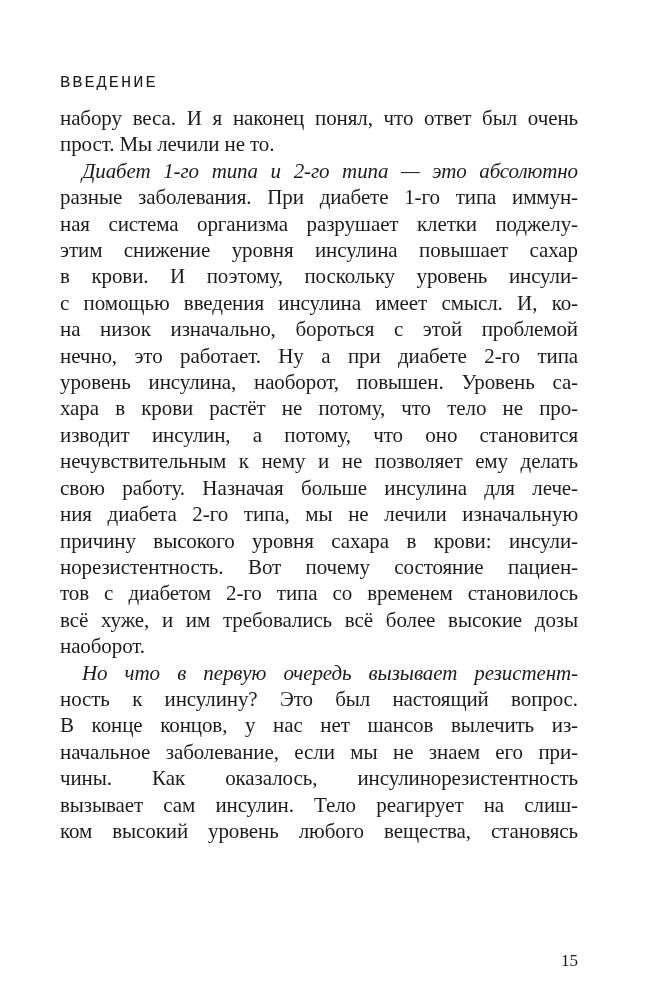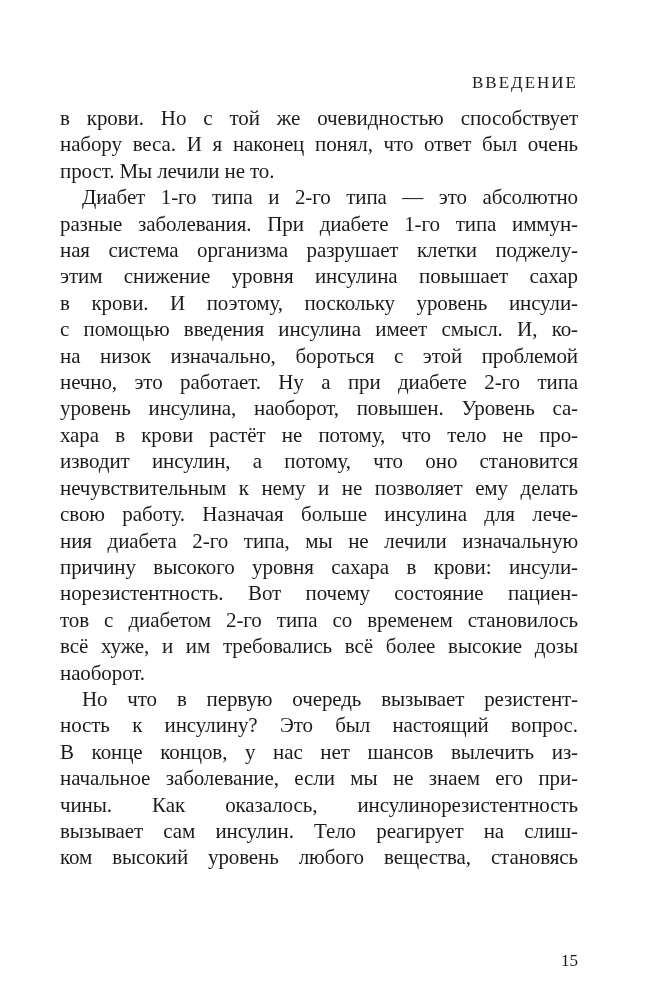--- a/index.html
+++ b/index.html
@@ -13,24 +13,25 @@
     background: #ffffff;
     color: #1b1b1b;
     font-family: "Liberation Serif", "DejaVu Serif", serif;
     overflow: hidden;
   }
   .running-head {
     position: absolute;
     top: 73px;
     left: 60px;
     width: 518px;
-    text-align: right;
+    text-align: left;
     font-size: 17px;
     letter-spacing: 2px;
     color: #1b1b1b;
+    font-family: Liberation Mono, monospace;
   }
   .body-text {
     position: absolute;
     top: 105px;
     left: 60px;
     width: 518px;
     font-size: 21px;
     line-height: 26.4px;
     letter-spacing: -0.1px;
   }
@@ -42,40 +43,40 @@
     text-align-last: justify;
     white-space: normal;
   }
   
   .paragraph:not(.continues) .line:last-child {
     text-align-last: left;
   }
   
   .paragraph.indent .line:first-child {
     text-indent: 22px;
+    font-style: italic;
   }
   .page-number {
     position: absolute;
     top: 951px;
     left: 60px;
     width: 518px;
     text-align: right;
     font-size: 17px;
     color: #1b1b1b;
   }
 </style>
 </head>
 <body>
 
 <div class="page">
   <div class="running-head">ВВЕДЕНИЕ</div>
 
   <div class="body-text">
       <div class="paragraph">
-        <div class="line">в крови. Но с той же очевидностью способствует</div>
         <div class="line">набору веса. И я наконец понял, что ответ был очень</div>
         <div class="line">прост. Мы лечили не то.</div>
       </div>
       <div class="paragraph indent">
         <div class="line">Диабет 1-го типа и 2-го типа — это абсолютно</div>
         <div class="line">разные заболевания. При диабете 1-го типа иммун-</div>
         <div class="line">ная система организма разрушает клетки поджелу-</div>
         <div class="line">этим снижение уровня инсулина повышает сахар</div>
         <div class="line">в крови. И поэтому, поскольку уровень инсули-</div>
         <div class="line">с помощью введения инсулина имеет смысл. И, ко-</div>

